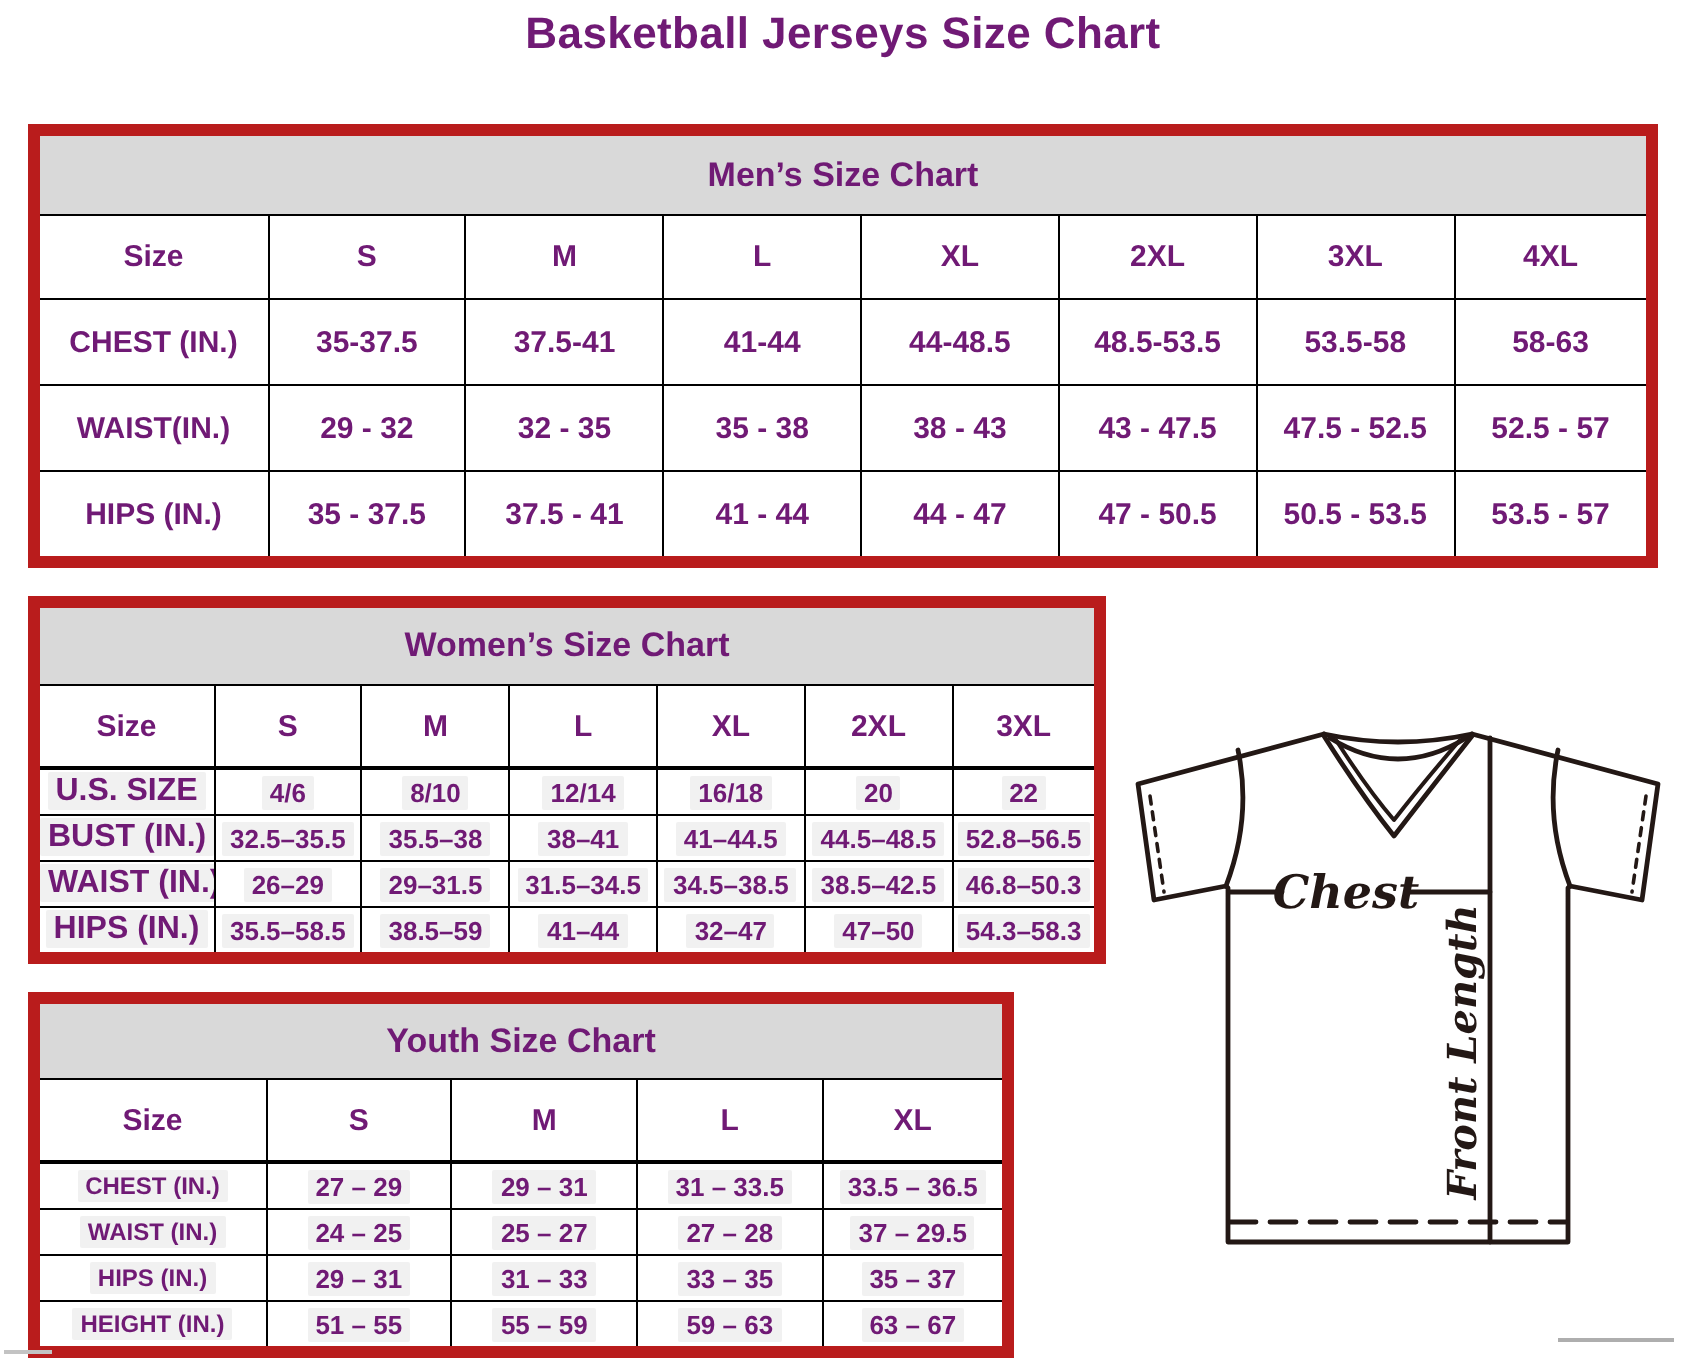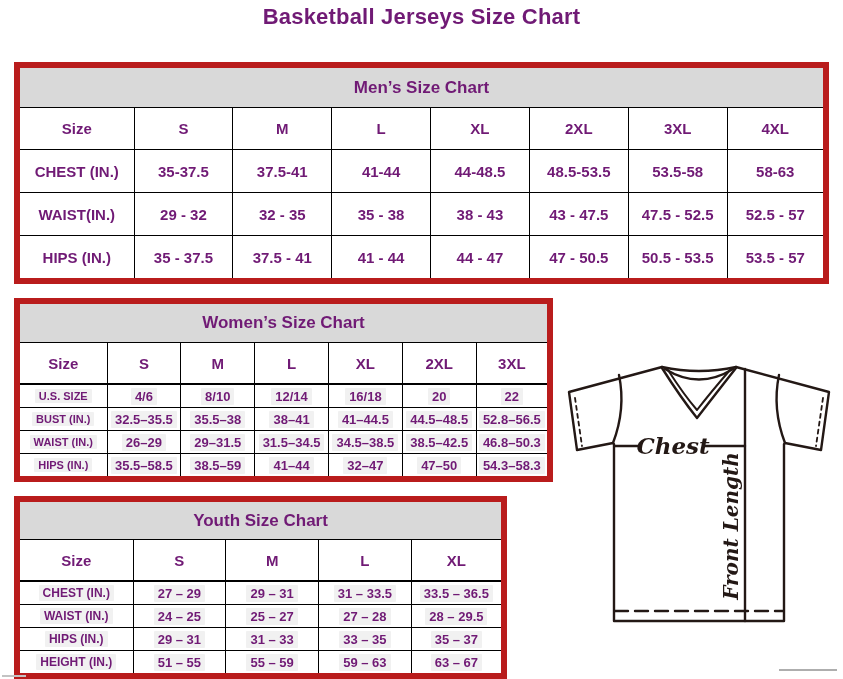--- a/index.html
+++ b/index.html
@@ -19,21 +19,21 @@
   .men col.label-col{width:117px;}
   .men .band-row td{height:39px;}
   .men .size-row td{height:41px;border-bottom-width:1px;}
   .men .data-row td{height:42px;font-size:15px;}
   
   .women{left:14px;top:298px;width:539px;}
   .women col.label-col{width:90px;}
   .women .band-row td{height:38px;}
   .women .size-row td{height:40px;}
   .women .data-row td{height:22px;font-size:13px;}
-  .women .data-row td.lbl{font-size:11px;margin-top:21px;}
+  .women .data-row td.lbl{font-size:16px;margin-top:21px;}
   
   .youth{left:14px;top:496px;width:493px;}
   .youth col.label-col{width:116px;}
   .youth .band-row td{height:37px;}
   .youth .size-row td{height:40px;}
   .youth .data-row td{height:22px;font-size:13px;}
   .youth .data-row td.lbl{font-size:12px;}
   .hl{background:#f1f1f1;padding:1px 4px;border-radius:1px;}
   
   .jersey{position:absolute;left:555px;top:353px;width:288px;height:292px;}
@@ -194,21 +194,21 @@
           <td><span class="hl">27 – 29</span></td>
           <td><span class="hl">29 – 31</span></td>
           <td><span class="hl">31 – 33.5</span></td>
           <td><span class="hl">33.5 – 36.5</span></td>
         </tr>
         <tr class="data-row">
           <td class="lbl"><span class="hl">WAIST (IN.)</span></td>
           <td><span class="hl">24 – 25</span></td>
           <td><span class="hl">25 – 27</span></td>
           <td><span class="hl">27 – 28</span></td>
-          <td><span class="hl">28 – 29.5</span></td>
+          <td><span class="hl">37 – 29.5</span></td>
         </tr>
         <tr class="data-row">
           <td class="lbl"><span class="hl">HIPS (IN.)</span></td>
           <td><span class="hl">29 – 31</span></td>
           <td><span class="hl">31 – 33</span></td>
           <td><span class="hl">33 – 35</span></td>
           <td><span class="hl">35 – 37</span></td>
         </tr>
         <tr class="data-row">
           <td class="lbl"><span class="hl">HEIGHT (IN.)</span></td>

